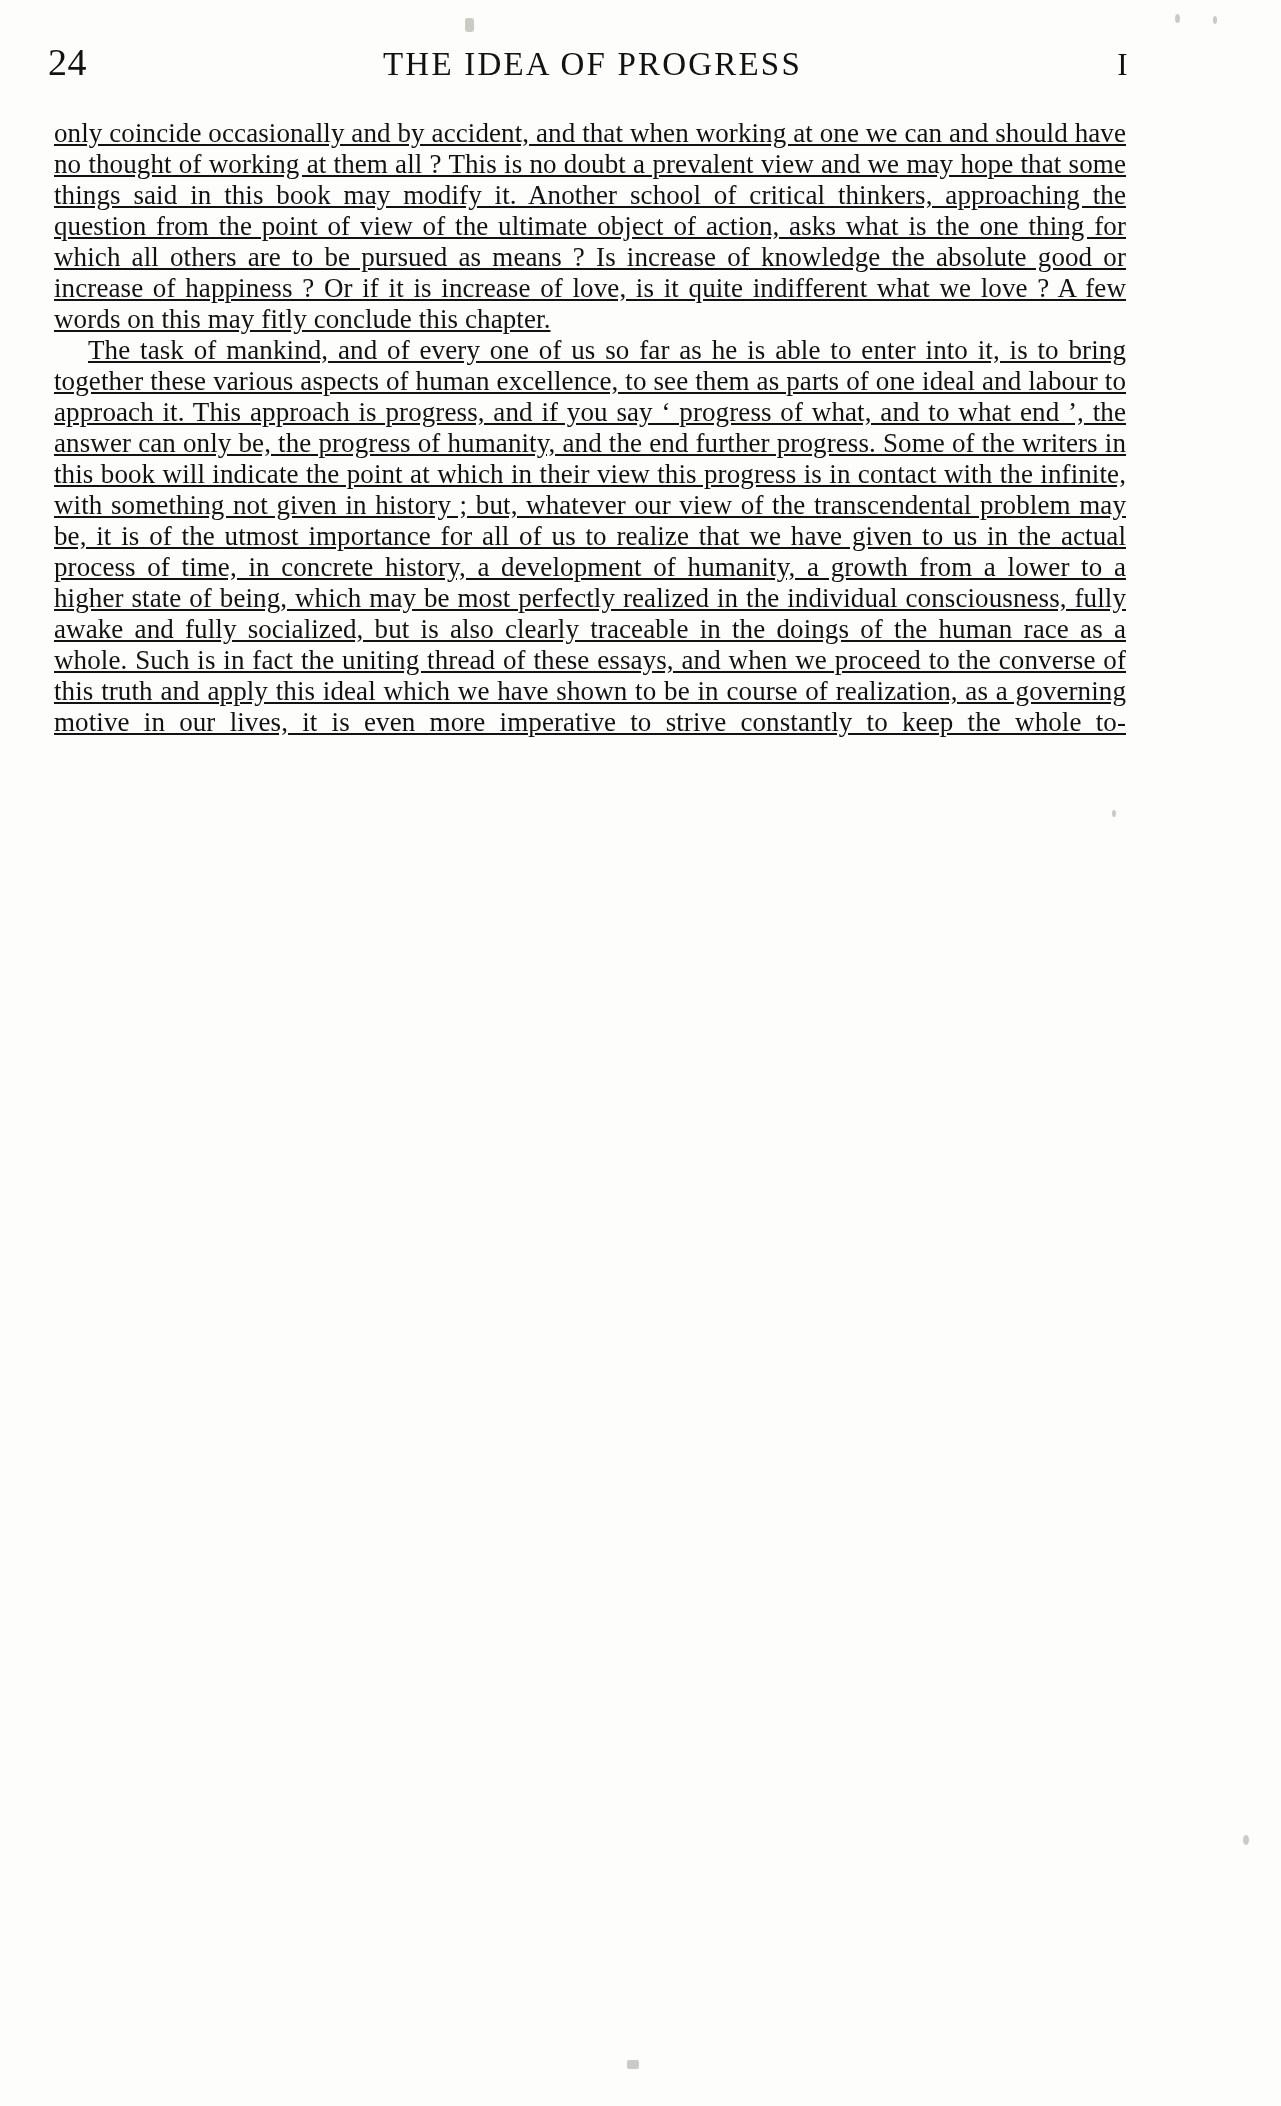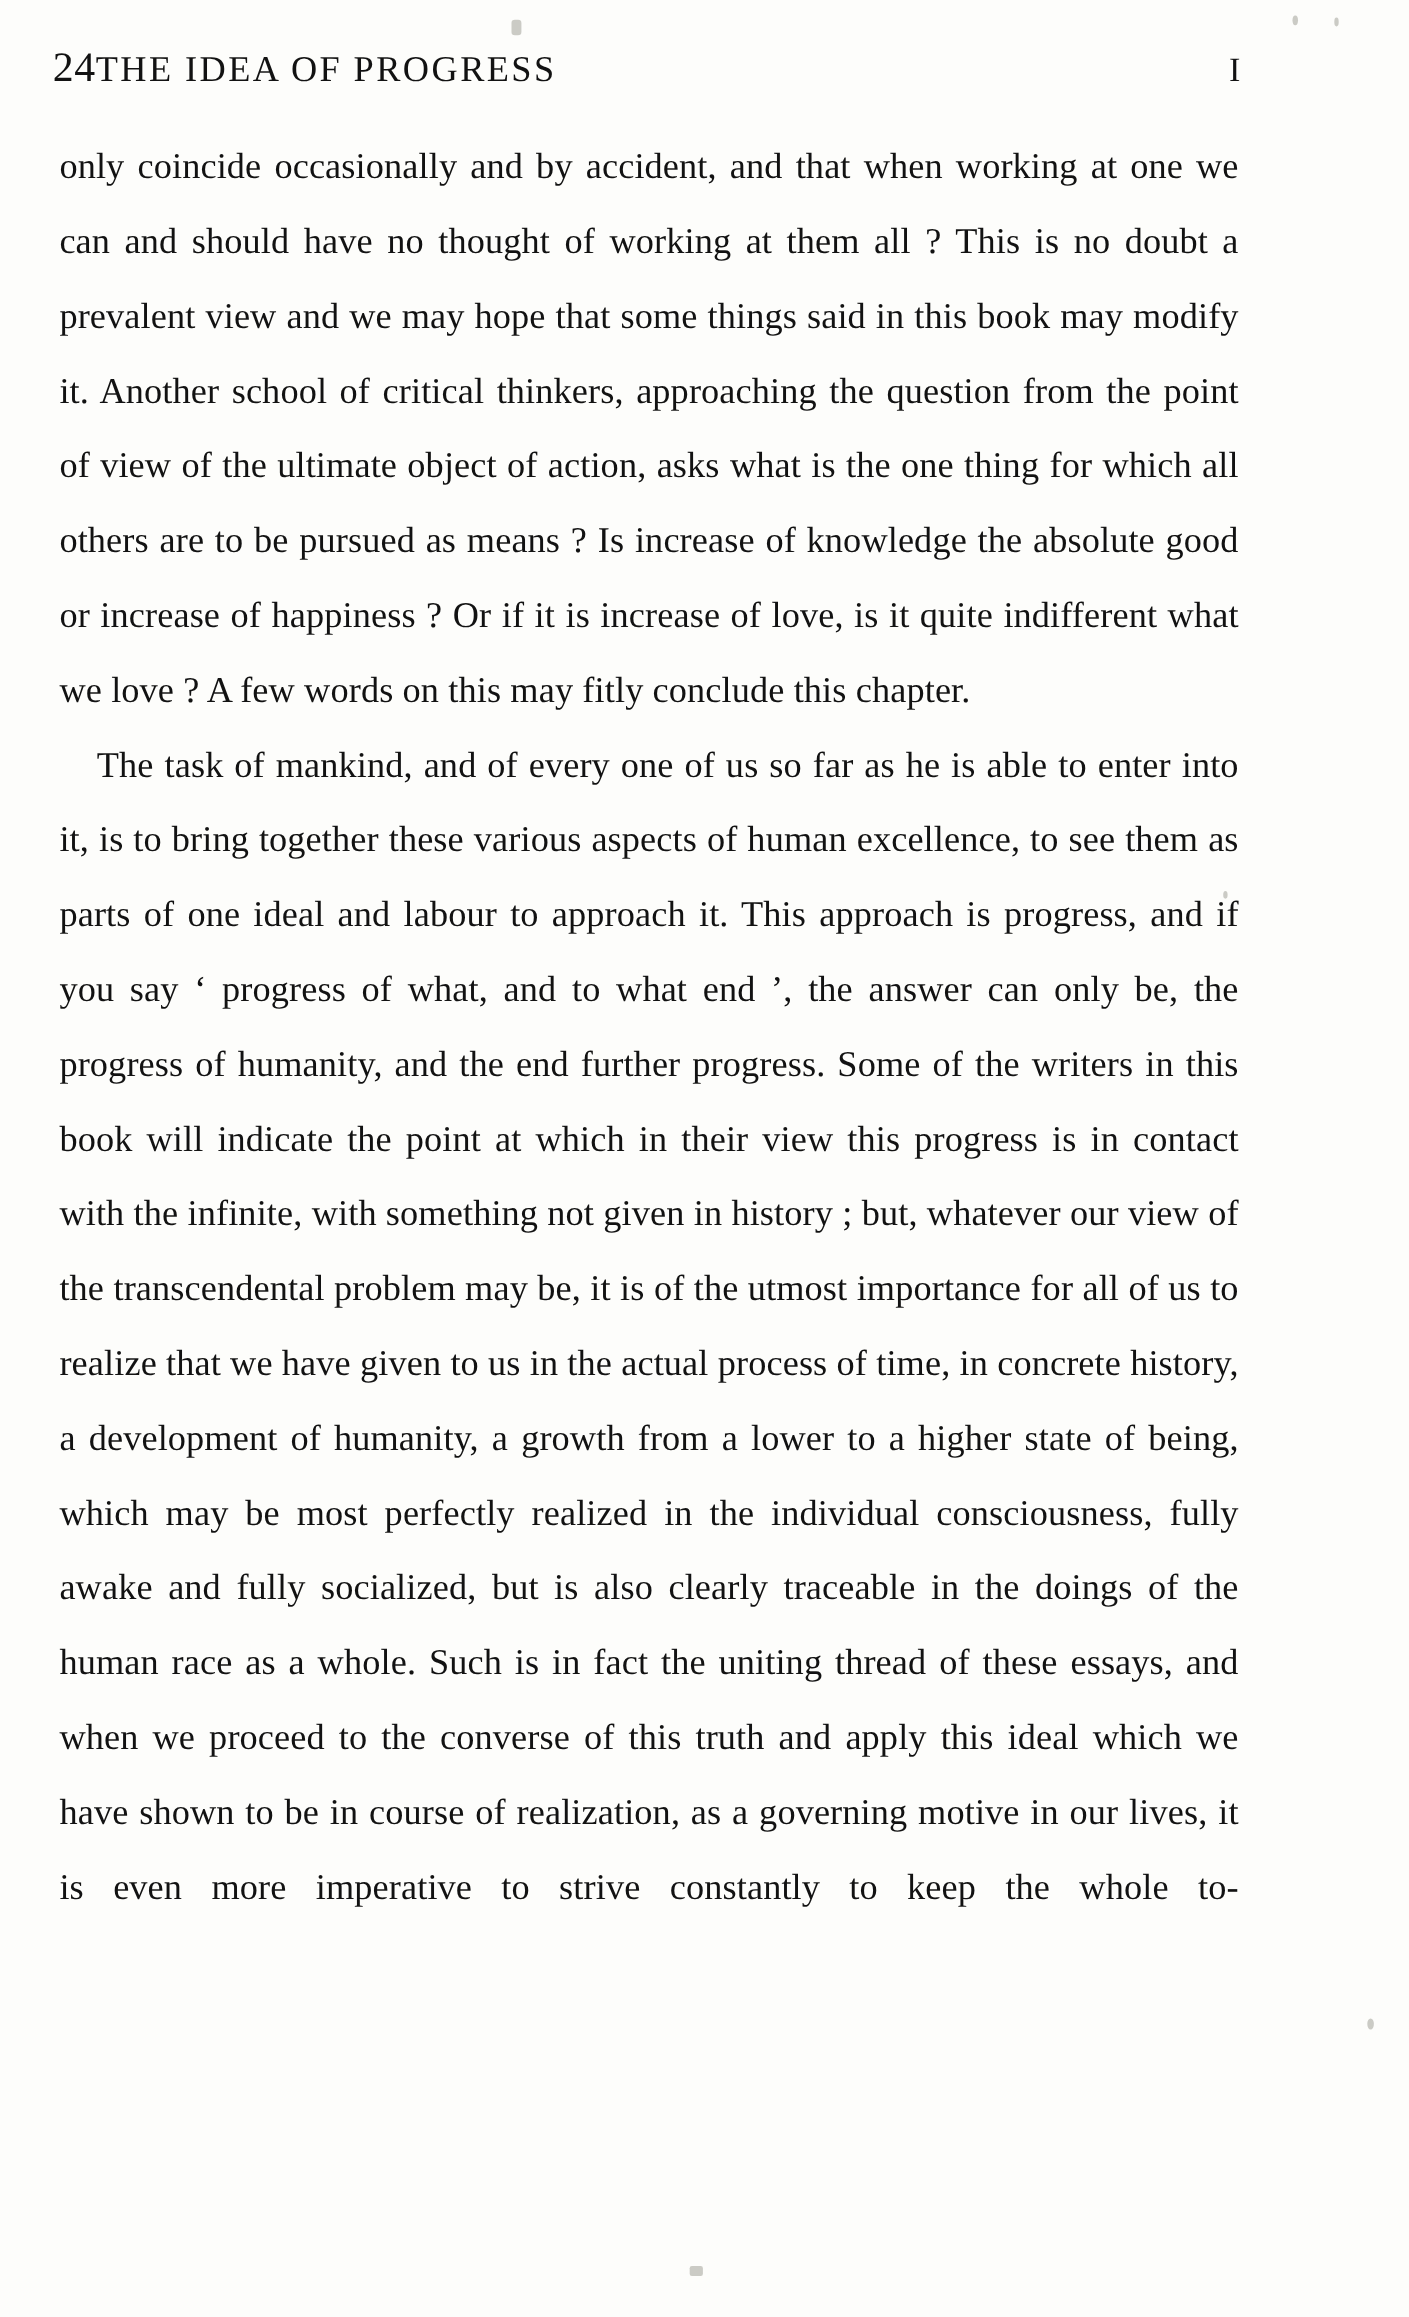--- a/index.html
+++ b/index.html
@@ -37,43 +37,45 @@
     margin: 0 0 34px 0;
   }
   .folio-left {
     font-size: 38px;
     letter-spacing: 0.5px;
     font-family: "Liberation Serif", serif;
   }
   .head-title {
     font-size: 33px;
     letter-spacing: 2.2px;
+    text-align: center;
     flex: 1;
     white-space: nowrap;
     font-family: "Liberation Serif", serif;
   }
   .folio-right {
     font-size: 31px;
     letter-spacing: 0.5px;
     min-width: 30px;
     text-align: right;
   }
   .body-text {
     width: 1072px;
     margin-left: 6px;
   }
   .para {
     margin: 0;
-    font-size: 33px;
-    line-height: 68px;
+    font-size: 27px;
+    line-height: 31px;
     text-align: justify;
     text-justify: inter-word;
     -webkit-hyphens: none;
     hyphens: none;
     letter-spacing: 0.1px;
+    text-decoration: underline;
   }
   .para + .para {
     text-indent: 34px;
   }
   .para.last-line-full {
     
   }
   .para.last-line-full::after {
     content: "";
     display: inline-block;

